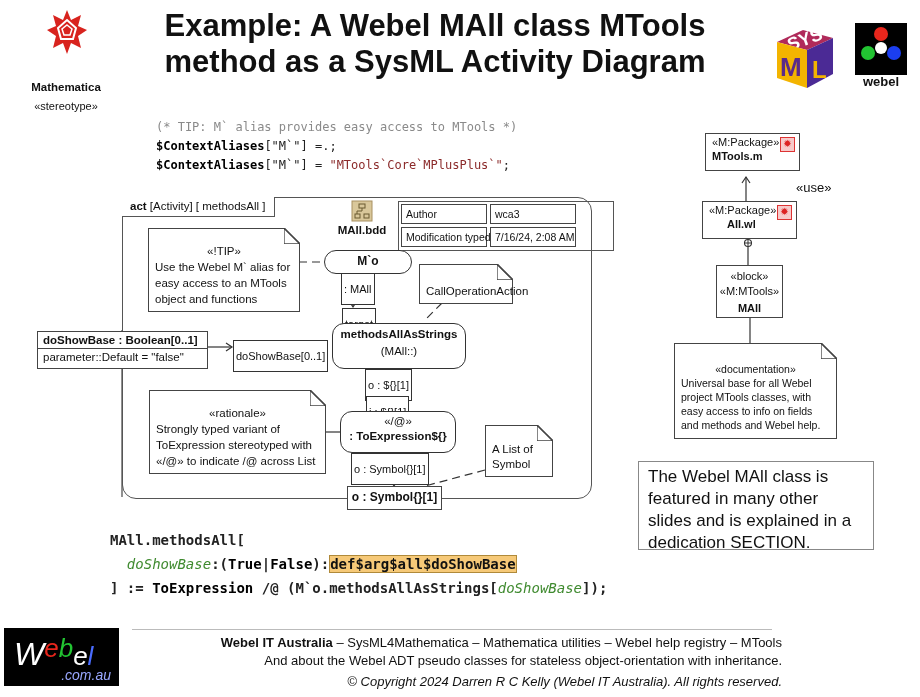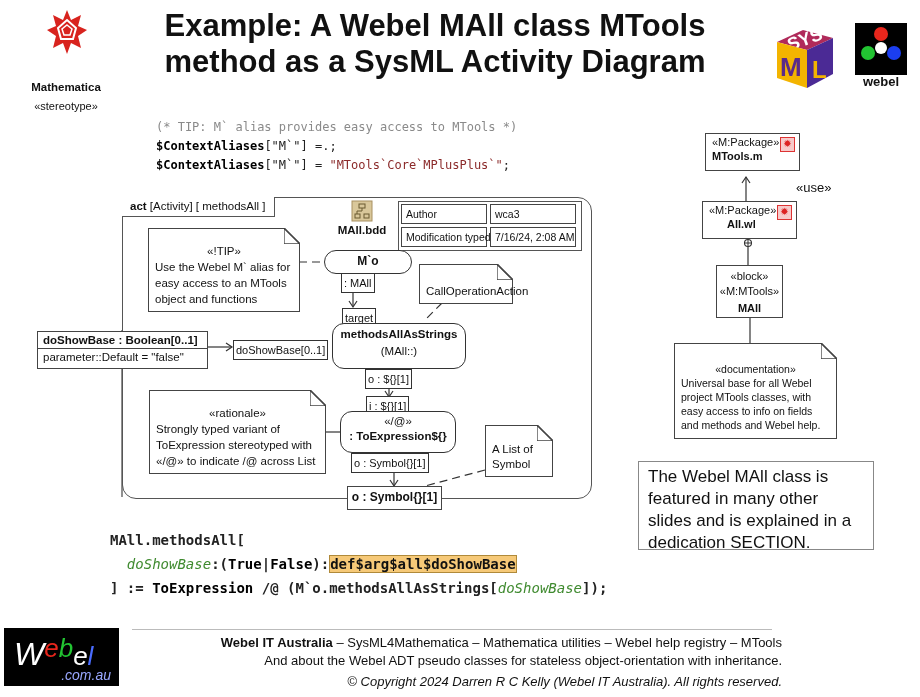--- a/index.html
+++ b/index.html
@@ -10,21 +10,21 @@
   .stereo-name{left:18px;top:81px;width:96px;text-align:center;font-size:11.5px;font-weight:bold;}
   .code{font-family:"DejaVu Sans Mono","Liberation Mono",monospace;}
   .tip-code{left:156px;top:118px;font-size:12px;line-height:19px;white-space:pre;}
   .cmt{color:#8a8a8a;}
   .kw{color:#000000;font-weight:bold;}
   .str{color:#8b2a2a;}
   .blk{color:#222;}
   .box{position:absolute;border:1.3px solid #444;background:#fff;box-sizing:border-box;}
   .note{position:absolute;border:1.3px solid #444;background:#fff;box-sizing:border-box;font-size:11.5px;line-height:16px;padding:4px 6px;}
   .note .fold{position:absolute;right:-1.3px;top:-1.3px;width:16px;height:16px;background:#fff;}
-  .pin{position:absolute;border:1.2px solid #333;background:#fff;font-size:11px;padding:2px 2px;line-height:14px;white-space:nowrap;}
+  .pin{position:absolute;border:1.2px solid #333;background:#fff;font-size:11px;padding:8px 2px;line-height:14px;white-space:nowrap;}
   .action{position:absolute;border:1.4px solid #333;border-radius:12px;background:#fff;box-sizing:border-box;text-align:center;font-size:11.5px;}
   .center{text-align:center;}
   .bold{font-weight:bold;}
   .frame{left:122px;top:197px;width:470px;height:302px;border:1.5px solid #555;border-radius:0 14px 14px 14px;box-sizing:border-box;}
   .frame-tab{left:122px;top:197px;height:19px;padding:0 8px;font-size:11.5px;line-height:19px;border-right:1.5px solid #555;border-bottom:1.5px solid #555;background:#fff;}
   .code2{left:110px;top:528px;font-size:14px;line-height:24px;white-space:pre;font-weight:bold;}
   .ital{color:#3f8a2f;font-style:italic;font-weight:normal;}
   .hl{background:#f6c978;border:1px solid #b08a3a;}
   .callout{left:638px;top:461px;width:236px;height:89px;border:1.5px solid #888;box-sizing:border-box;padding:4px 9px;font-size:17px;line-height:22px;}
   .footer-line{left:132px;top:629px;width:640px;height:1px;background:#bbb;}
@@ -112,21 +112,21 @@
   <svg width="22" height="22" viewBox="0 0 22 22">
     <rect x="1" y="1" width="20" height="20" fill="#d9c79a" stroke="#a89060"></rect>
     <rect x="8" y="4" width="6" height="4" fill="none" stroke="#6a5a30"></rect>
     <rect x="4" y="14" width="5" height="4" fill="none" stroke="#6a5a30"></rect>
     <rect x="13" y="14" width="5" height="4" fill="none" stroke="#6a5a30"></rect>
     <polyline points="11,8 11,11 6,11 6,14 M11,11 16,11 16,14" fill="none" stroke="#6a5a30"></polyline>
   </svg>
 </div>
 <div class="abs bold" style="left:334px;top:224px;width:56px;text-align:center;font-size:11.5px;">MAll.bdd</div>
 
-<div class="abs" style="left:398px;top:201px;width:184px;height:50px;border:1.3px solid #555;box-sizing:border-box;padding:2px;">
+<div class="abs" style="left:398px;top:201px;width:216px;height:50px;border:1.3px solid #555;box-sizing:border-box;padding:2px;">
   <div style="display:flex;gap:3px;margin-bottom:3px;">
     <div class="box" style="position:relative;width:86px;height:20px;font-size:10.5px;padding:3px 4px;">Author</div>
     <div class="box" style="position:relative;width:86px;height:20px;font-size:10.5px;padding:3px 4px;">wca3</div>
   </div>
   <div style="display:flex;gap:3px;">
     <div class="box" style="position:relative;width:86px;height:20px;font-size:10.5px;padding:3px 4px;white-space:nowrap;">Modification typed</div>
     <div class="box" style="position:relative;width:86px;height:20px;font-size:10.5px;padding:3px 4px;white-space:nowrap;">7/16/24, 2:08 AM</div>
   </div>
 </div>
 

